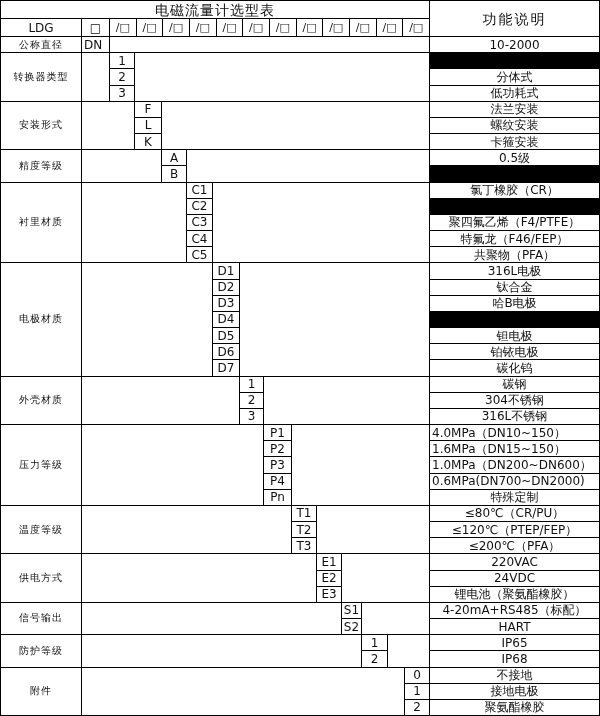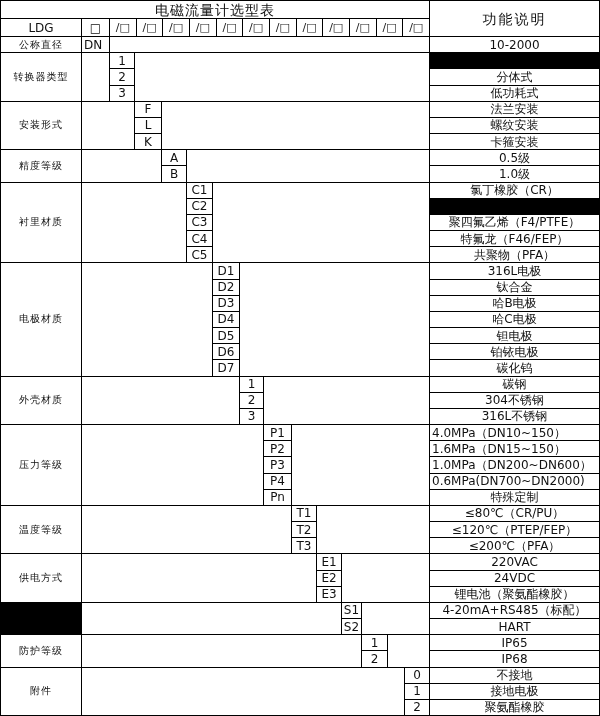--- a/index.html
+++ b/index.html
@@ -93,21 +93,20 @@
     <div class="cell func" style="grid-area:7/16/8/17">法兰安装</div>
     <div class="cell func" style="grid-area:8/16/9/17">螺纹安装</div>
     <div class="cell func" style="grid-area:9/16/10/17">卡箍安装</div>
 
     <div class="cell label" style="grid-area:10/1/12/2">精度等级</div>
     <div class="cell" style="grid-area:10/2/12/5"></div>
     <div class="cell code" style="grid-area:10/5/11/6">A</div>
     <div class="cell code" style="grid-area:11/5/12/6">B</div>
     <div class="cell" style="grid-area:10/6/12/16"></div>
     <div class="cell func" style="grid-area:10/16/11/17">0.5级</div>
-    <div class="cell func" style="grid-area:11/16/12/17">1.0级</div>
 
     <div class="cell label" style="grid-area:12/1/17/2">衬里材质</div>
     <div class="cell" style="grid-area:12/2/17/6"></div>
     <div class="cell code" style="grid-area:12/6/13/7">C1</div>
     <div class="cell code" style="grid-area:13/6/14/7">C2</div>
     <div class="cell code" style="grid-area:14/6/15/7">C3</div>
     <div class="cell code" style="grid-area:15/6/16/7">C4</div>
     <div class="cell code" style="grid-area:16/6/17/7">C5</div>
     <div class="cell" style="grid-area:12/7/17/16"></div>
     <div class="cell func" style="grid-area:12/16/13/17">氯丁橡胶（CR）</div>
@@ -121,21 +120,20 @@
     <div class="cell code" style="grid-area:18/7/19/8">D2</div>
     <div class="cell code" style="grid-area:19/7/20/8">D3</div>
     <div class="cell code" style="grid-area:20/7/21/8">D4</div>
     <div class="cell code" style="grid-area:21/7/22/8">D5</div>
     <div class="cell code" style="grid-area:22/7/23/8">D6</div>
     <div class="cell code" style="grid-area:23/7/24/8">D7</div>
     <div class="cell" style="grid-area:17/8/24/16"></div>
     <div class="cell func" style="grid-area:17/16/18/17">316L电极</div>
     <div class="cell func" style="grid-area:18/16/19/17">钛合金</div>
     <div class="cell func" style="grid-area:19/16/20/17">哈B电极</div>
-    <div class="cell func" style="grid-area:20/16/21/17">哈C电极</div>
     <div class="cell func" style="grid-area:21/16/22/17">钽电极</div>
     <div class="cell func" style="grid-area:22/16/23/17">铂铱电极</div>
     <div class="cell func" style="grid-area:23/16/24/17">碳化钨</div>
 
     <div class="cell label" style="grid-area:24/1/27/2">外壳材质</div>
     <div class="cell" style="grid-area:24/2/27/8"></div>
     <div class="cell code" style="grid-area:24/8/25/9">1</div>
     <div class="cell code" style="grid-area:25/8/26/9">2</div>
     <div class="cell code" style="grid-area:26/8/27/9">3</div>
     <div class="cell" style="grid-area:24/9/27/16"></div>
@@ -170,20 +168,21 @@
     <div class="cell label" style="grid-area:35/1/38/2">供电方式</div>
     <div class="cell" style="grid-area:35/2/38/11"></div>
     <div class="cell code" style="grid-area:35/11/36/12">E1</div>
     <div class="cell code" style="grid-area:36/11/37/12">E2</div>
     <div class="cell code" style="grid-area:37/11/38/12">E3</div>
     <div class="cell" style="grid-area:35/12/38/16"></div>
     <div class="cell func" style="grid-area:35/16/36/17">220VAC</div>
     <div class="cell func" style="grid-area:36/16/37/17">24VDC</div>
     <div class="cell func" style="grid-area:37/16/38/17">锂电池（聚氨酯橡胶）</div>
 
+    <div class="cell label" style="grid-area:38/1/40/2">信号输出</div>
     <div class="cell" style="grid-area:38/2/40/12"></div>
     <div class="cell code" style="grid-area:38/12/39/13">S1</div>
     <div class="cell code" style="grid-area:39/12/40/13">S2</div>
     <div class="cell" style="grid-area:38/13/40/16"></div>
     <div class="cell func" style="grid-area:38/16/39/17">4-20mA+RS485（标配）</div>
     <div class="cell func" style="grid-area:39/16/40/17">HART</div>
 
     <div class="cell label" style="grid-area:40/1/42/2">防护等级</div>
     <div class="cell" style="grid-area:40/2/42/13"></div>
     <div class="cell code" style="grid-area:40/13/41/14">1</div>

